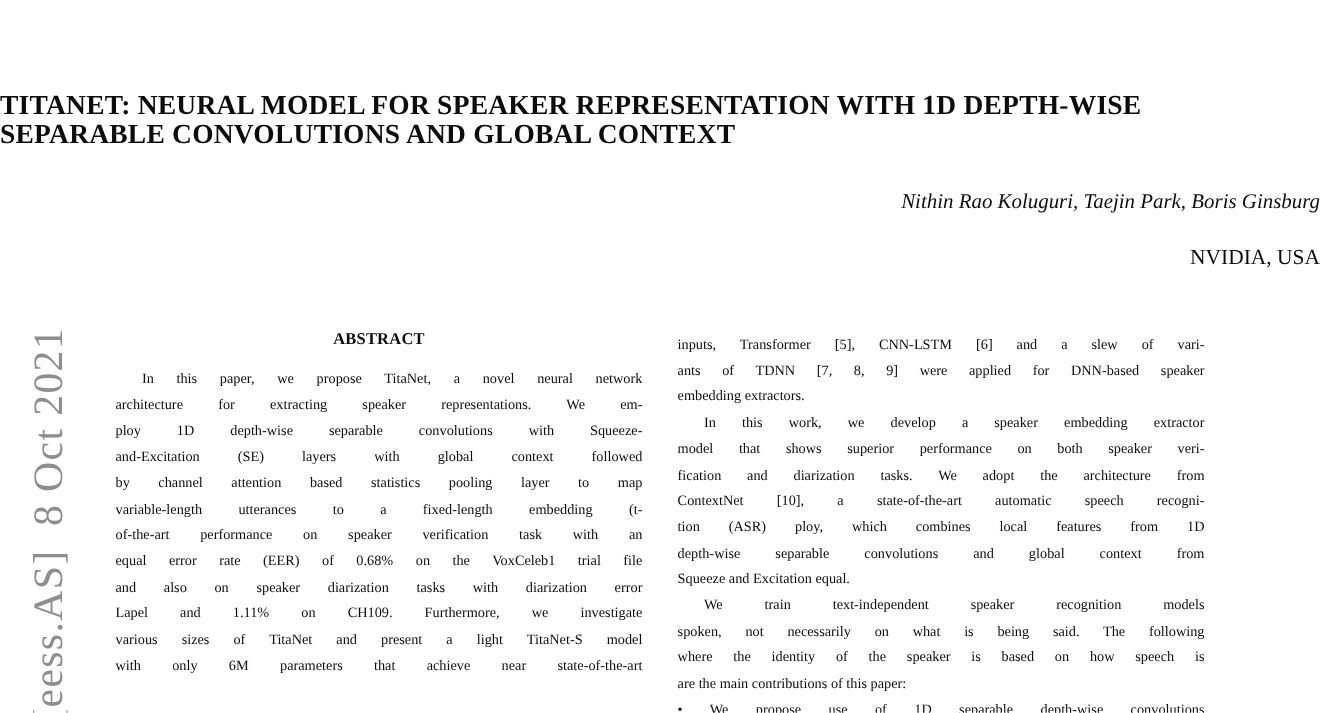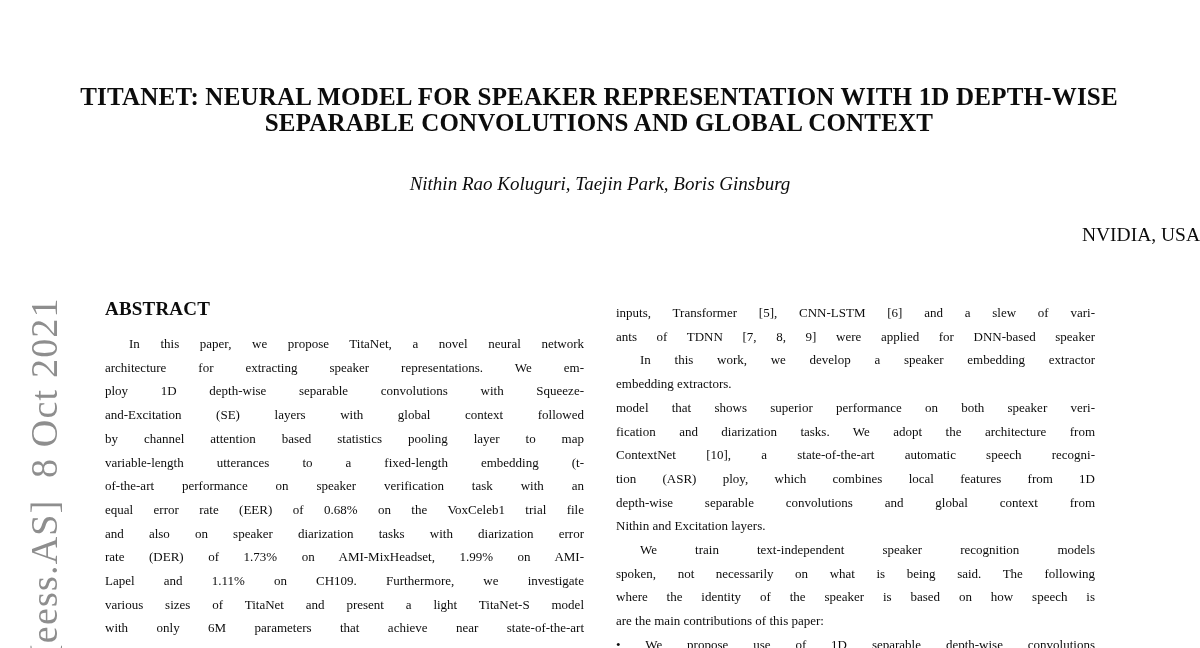--- a/index.html
+++ b/index.html
@@ -23,47 +23,47 @@
     letter-spacing: 1.2px;
     color: #8e8e8e;
     white-space: pre;
     font-family: "Liberation Serif", serif;
   }
 
   
   .title {
     position: absolute; top: 84px; left: 0; right: 2px;
     margin: 0;
-    text-align: center;
+    text-align: left;
     font-size: 25px; font-weight: bold;
     line-height: 25.5px;
     letter-spacing: 0.2px;
   }
   .title .tline { display: block; }
   .authors {
     position: absolute; top: 172px; left: 0; right: 0;
-    text-align: center;
+    text-align: right;
     font-style: italic;
     font-size: 19px; line-height: 24px;
   }
   .affiliation {
     position: absolute; top: 223px; left: 0; right: 0;
     text-align: right;
     font-size: 19.5px; line-height: 24px;
   }
 
   
   .col { position: absolute; width: 479px; }
   .col-left  { left: 105px; top: 299px; }
   .col-right { left: 616px; top: 301px; }
 
   .abstract-heading {
     margin: 0 0 13px 0;
-    text-align: left;
-    font-size: 19px; font-weight: bold;
+    text-align: center;
+    font-size: 15px; font-weight: bold;
     line-height: 20px;
     letter-spacing: 0.2px;
   }
 
   .line {
     font-size: 13px;
     line-height: 23.7px;
     text-align: justify;
     text-align-last: justify;
     text-justify: inter-word;
@@ -93,39 +93,38 @@
     <div class="body-lines">
         <div class="line indent">In this paper, we propose TitaNet, a novel neural network</div>
         <div class="line">architecture for extracting speaker representations. We em-</div>
         <div class="line">ploy 1D depth-wise separable convolutions with Squeeze-</div>
         <div class="line">and-Excitation (SE) layers with global context followed</div>
         <div class="line">by channel attention based statistics pooling layer to map</div>
         <div class="line">variable-length utterances to a fixed-length embedding (t-</div>
         <div class="line">of-the-art performance on speaker verification task with an</div>
         <div class="line">equal error rate (EER) of 0.68% on the VoxCeleb1 trial file</div>
         <div class="line">and also on speaker diarization tasks with diarization error</div>
-        <div class="line">rate (DER) of 1.73% on AMI-MixHeadset, 1.99% on AMI-</div>
         <div class="line">Lapel and 1.11% on CH109. Furthermore, we investigate</div>
         <div class="line">various sizes of TitaNet and present a light TitaNet-S model</div>
         <div class="line">with only 6M parameters that achieve near state-of-the-art</div>
       </div>
   </section>
 
   <section class="col col-right">
     <div class="body-lines">
         <div class="line">inputs, Transformer [5], CNN-LSTM [6] and a slew of vari-</div>
         <div class="line">ants of TDNN [7, 8, 9] were applied for DNN-based speaker</div>
+        <div class="line endpar">embedding extractors.</div>
         <div class="line indent">In this work, we develop a speaker embedding extractor</div>
-        <div class="line endpar">embedding extractors.</div>
         <div class="line">model that shows superior performance on both speaker veri-</div>
         <div class="line">fication and diarization tasks. We adopt the architecture from</div>
         <div class="line">ContextNet [10], a state-of-the-art automatic speech recogni-</div>
         <div class="line">tion (ASR) ploy, which combines local features from 1D</div>
         <div class="line">depth-wise separable convolutions and global context from</div>
-        <div class="line endpar">Nithin and Excitation layers.</div>
+        <div class="line endpar">Squeeze and Excitation equal.</div>
         <div class="line indent">We train text-independent speaker recognition models</div>
         <div class="line">spoken, not necessarily on what is being said. The following</div>
         <div class="line">where the identity of the speaker is based on how speech is</div>
         <div class="line endpar">are the main contributions of this paper:</div>
         <div class="line">• We propose use of 1D separable depth-wise convolutions</div>
       </div>
   </section>
 
 </div>
 

